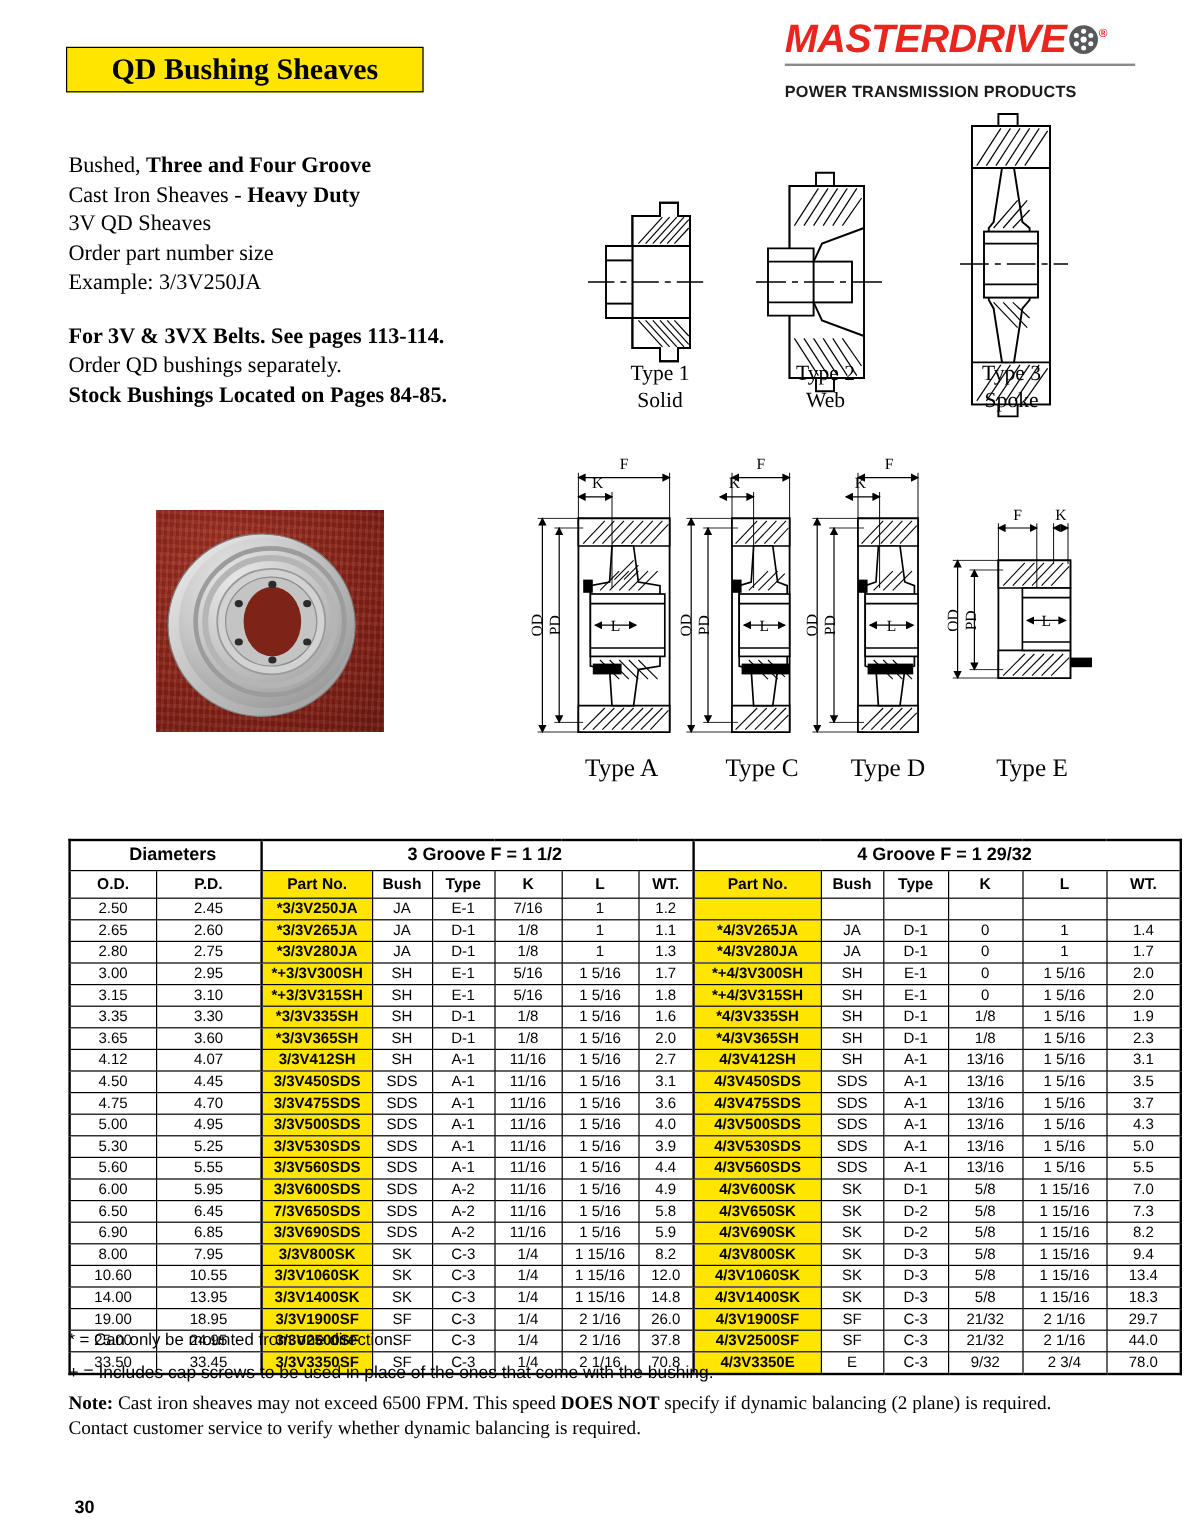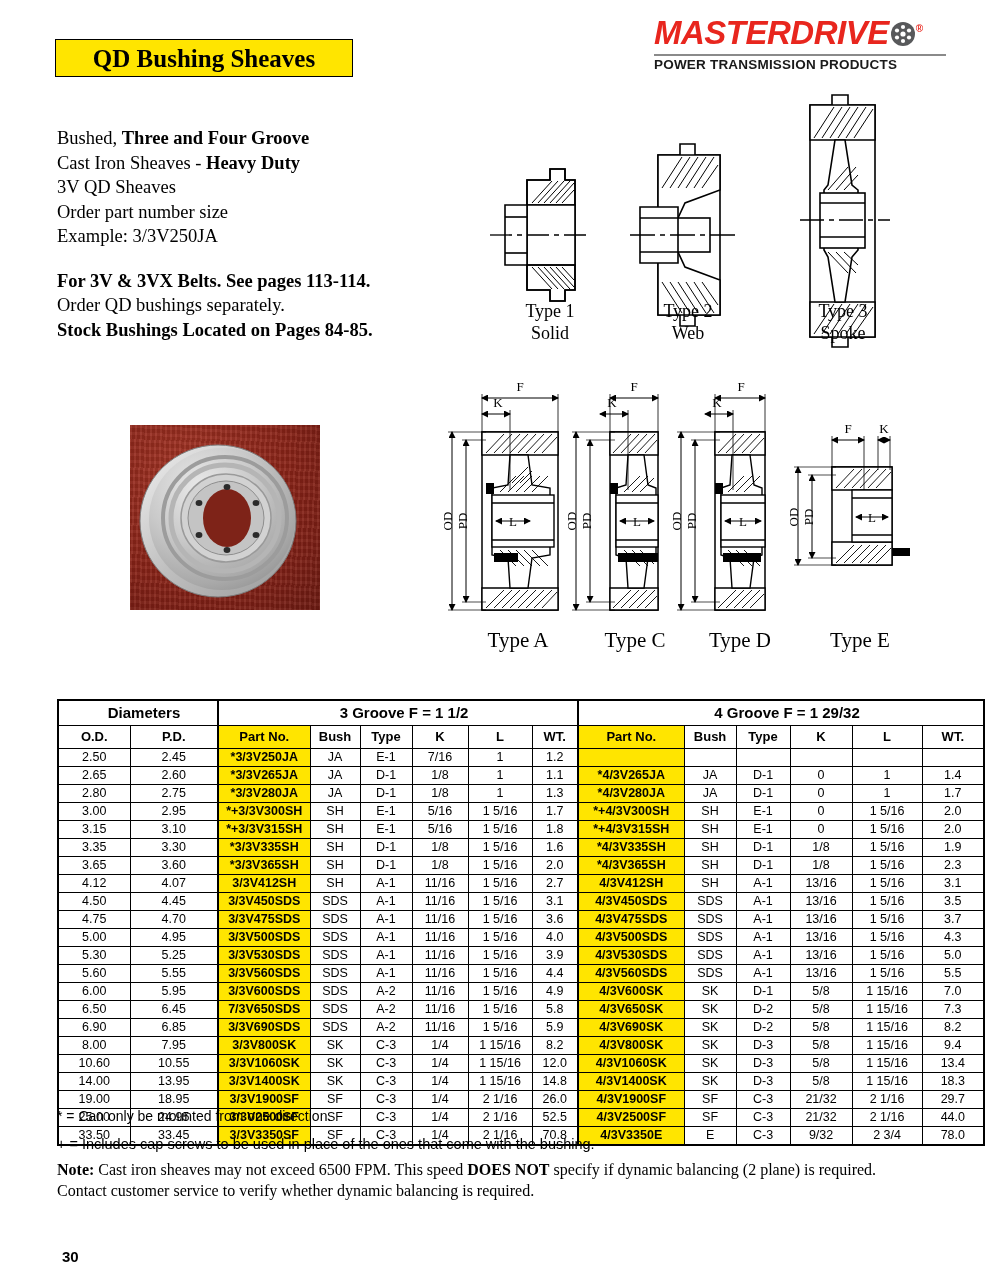--- a/index.html
+++ b/index.html
@@ -75,21 +75,21 @@
     height: 2px;
     background: #8a8a8a;
     margin-top: 1px;
   }
   .logo-sub {
     font-family: "Liberation Sans", sans-serif;
     font-weight: bold;
     font-size: 13.5px;
     letter-spacing: 0.2px;
     color: #1a1a1a;
-    margin-top: 1px;
+    margin-top: 14px;
     white-space: nowrap;
   }
 
   
   .desc {
     position: absolute;
     left: 57px;
     top: 126px;
     width: 400px;
     font-size: 18.5px;
@@ -946,21 +946,21 @@
           <td class="thickR">29.7</td>
         </tr>
         <tr>
           <td class="thickL">25.00</td>
           <td>24.95</td>
           <td class="yl thickL">3/3V2500SF</td>
           <td>SF</td>
           <td>C-3</td>
           <td>1/4</td>
           <td>2 1/16</td>
-          <td>52.5</td>
+          <td>37.8</td>
           <td class="yl thickL">4/3V2500SF</td>
           <td>SF</td>
           <td>C-3</td>
           <td>21/32</td>
           <td>2 1/16</td>
           <td class="thickR">44.0</td>
         </tr>
         <tr>
           <td class="thickL thickB">33.50</td>
           <td class="thickB">33.45</td>

